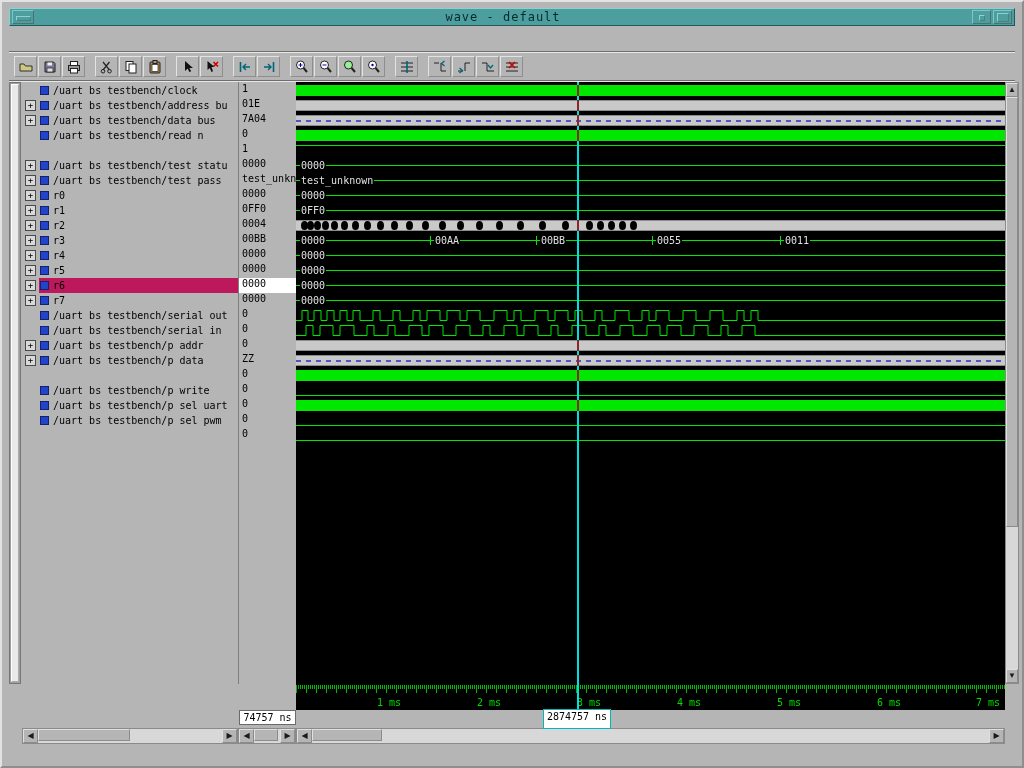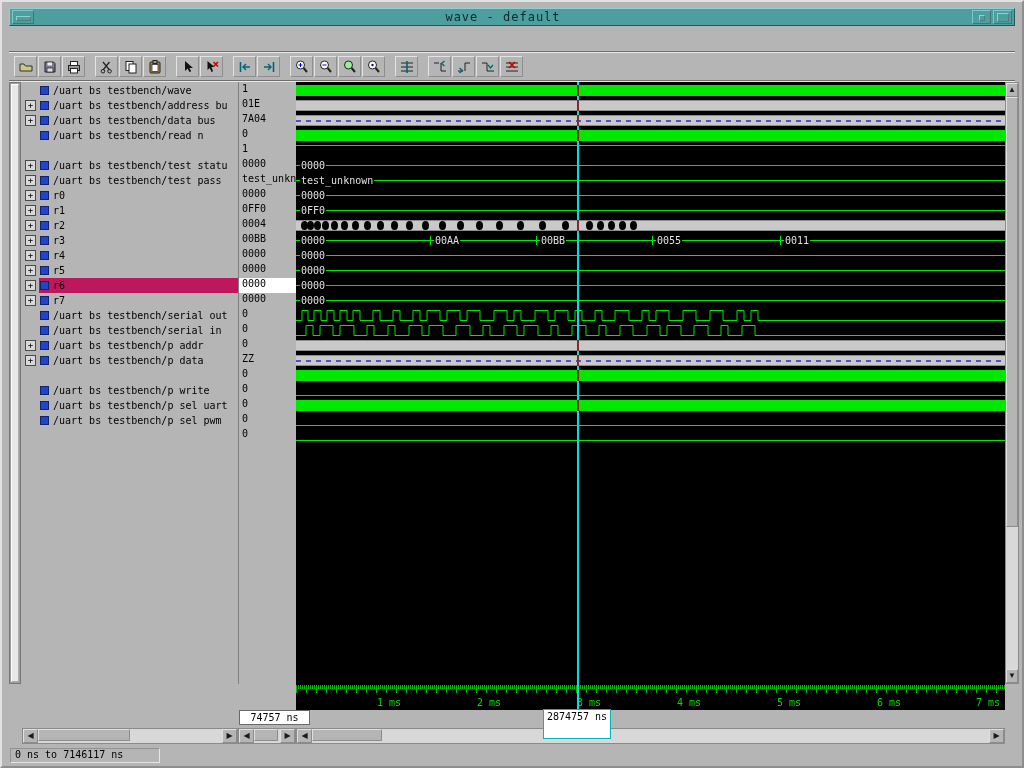--- a/index.html
+++ b/index.html
@@ -64,22 +64,22 @@
   
   .vscroll{position:absolute;left:1003px;top:80px;width:14px;height:602px;background:#d8d8d8;border:1px solid #8a8a8a;display:flex;flex-direction:column}
   .sb-btn{width:100%;height:14px;background:#b5b5b5;border:1px outset #e0e0e0;font-size:8px;line-height:12px;text-align:center;color:#1a1a1a;flex:none}
   .v-trough{flex:1;position:relative;background:#d8d8d8}
   .v-thumb{position:absolute;left:0;top:0;width:12px;height:430px;background:#b5b5b5;border:1px outset #e0e0e0}
 
   
   .ruler{position:absolute;left:294px;top:682px;width:709px;height:26px;background:#000;overflow:hidden}
   .tick-label{position:absolute;top:13px;width:40px;margin-left:-20px;text-align:center;font:10px "DejaVu Sans Mono",monospace;color:#00dc00}
   .ruler-cursor{position:absolute;top:0;width:2px;height:26px;background:#00e0e0}
-  .lefttime{position:absolute;left:237px;top:708px;width:71px;height:15px;background:#fff;border:1px solid #6a6a6a;font:10px "DejaVu Sans Mono",monospace;color:#000;text-align:center;line-height:13px}
-  .cursorbox{position:absolute;left:541px;top:707px;width:68px;height:30px;background:#fff;border:1px solid #00b8b8;font:10px "DejaVu Sans Mono",monospace;color:#000;text-align:center;line-height:14px;z-index:6}
+  .lefttime{position:absolute;left:237px;top:708px;width:57px;height:15px;background:#fff;border:1px solid #6a6a6a;font:10px "DejaVu Sans Mono",monospace;color:#000;text-align:center;line-height:13px}
+  .cursorbox{position:absolute;left:541px;top:707px;width:68px;height:20px;background:#fff;border:1px solid #00b8b8;font:10px "DejaVu Sans Mono",monospace;color:#000;text-align:center;line-height:14px;z-index:6}
 
   
   .hsb{position:absolute;top:726px;height:16px;display:flex;border:1px solid #8a8a8a;background:#d8d8d8}
   .hsb .sb-btn{width:15px;height:14px}
   .h-trough{flex:1;position:relative;background:#d8d8d8}
   .h-thumb{position:absolute;top:0;left:0;height:12px;background:#b5b5b5;border:1px outset #e0e0e0}
 
   
   .statusbar{position:absolute;left:7px;top:745px;width:1006px;height:17px;background:#b5b5b5}
   .statusbox{position:absolute;left:1px;top:1px;width:150px;height:15px;border:1px inset #e6e6e6;font:10px "DejaVu Sans Mono",monospace;line-height:12px;padding-left:4px;color:#000}
@@ -240,21 +240,21 @@
   <div class="hsep" style="top:78px"></div>
 
   <div class="lvscroll">
     <div class="lv-thumb"></div>
   </div>
   <div class="names" id="names">
       <div class="nrow" style="top: 1px;">
         <div class="expander empty"></div>
         <div class="nbody">
           <div class="sigicon"></div>
-          <div class="nm">/uart_bs_testbench/wave</div>
+          <div class="nm">/uart_bs_testbench/clock</div>
         </div>
       </div>
       <div class="nrow" style="top: 16px;">
         <div class="expander">+</div>
         <div class="nbody">
           <div class="sigicon"></div>
           <div class="nm">/uart_bs_testbench/address_bu</div>
         </div>
       </div>
       <div class="nrow" style="top: 31px;">
@@ -581,16 +581,13 @@
     <div class="sb-btn">▶</div>
   </div>
   <div class="hsb" style="left:294px;width:709px">
     <div class="sb-btn">◀</div>
     <div class="h-trough">
         <div class="h-thumb" style="width:70px"></div>
       </div>
     <div class="sb-btn">▶</div>
   </div>
 
-  <div class="statusbar">
-    <div class="statusbox">0 ns to 7146117 ns</div>
-  </div>
 </div>
 
 </body></html>

